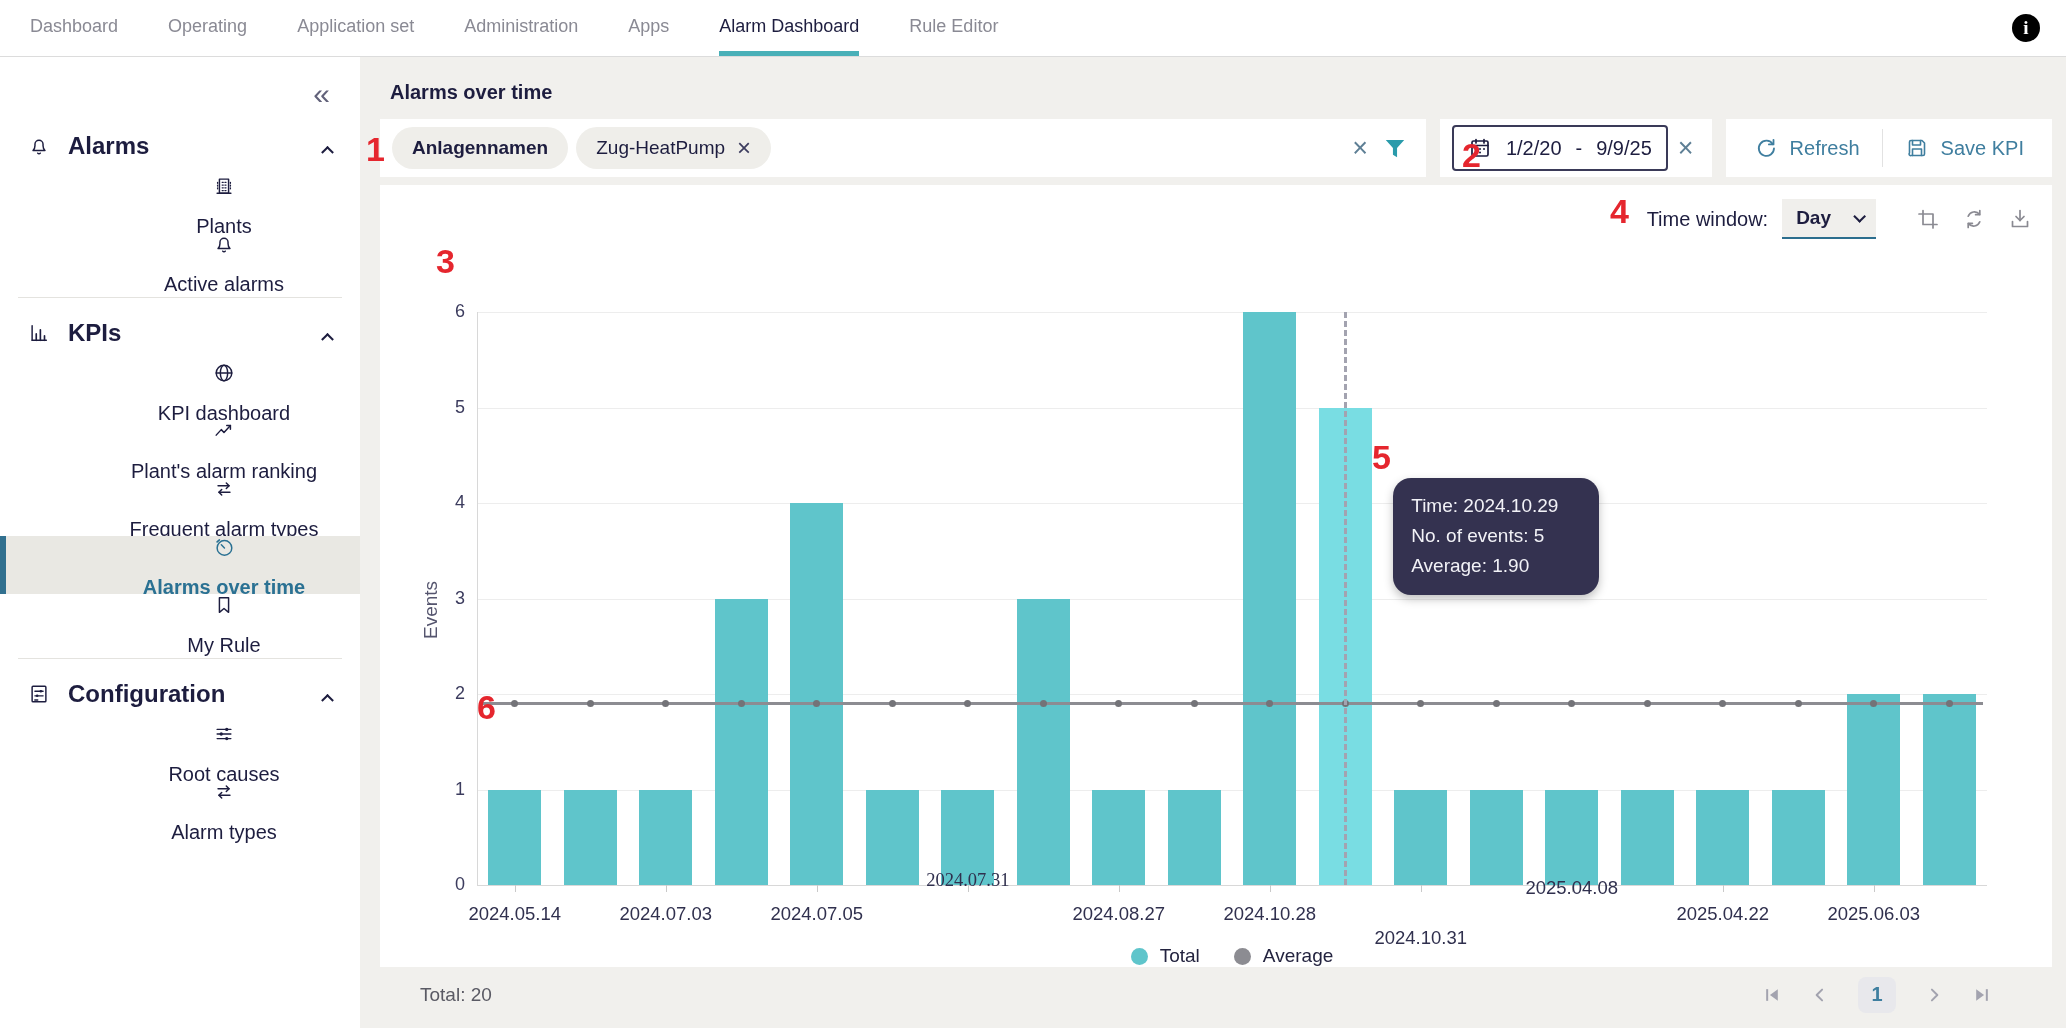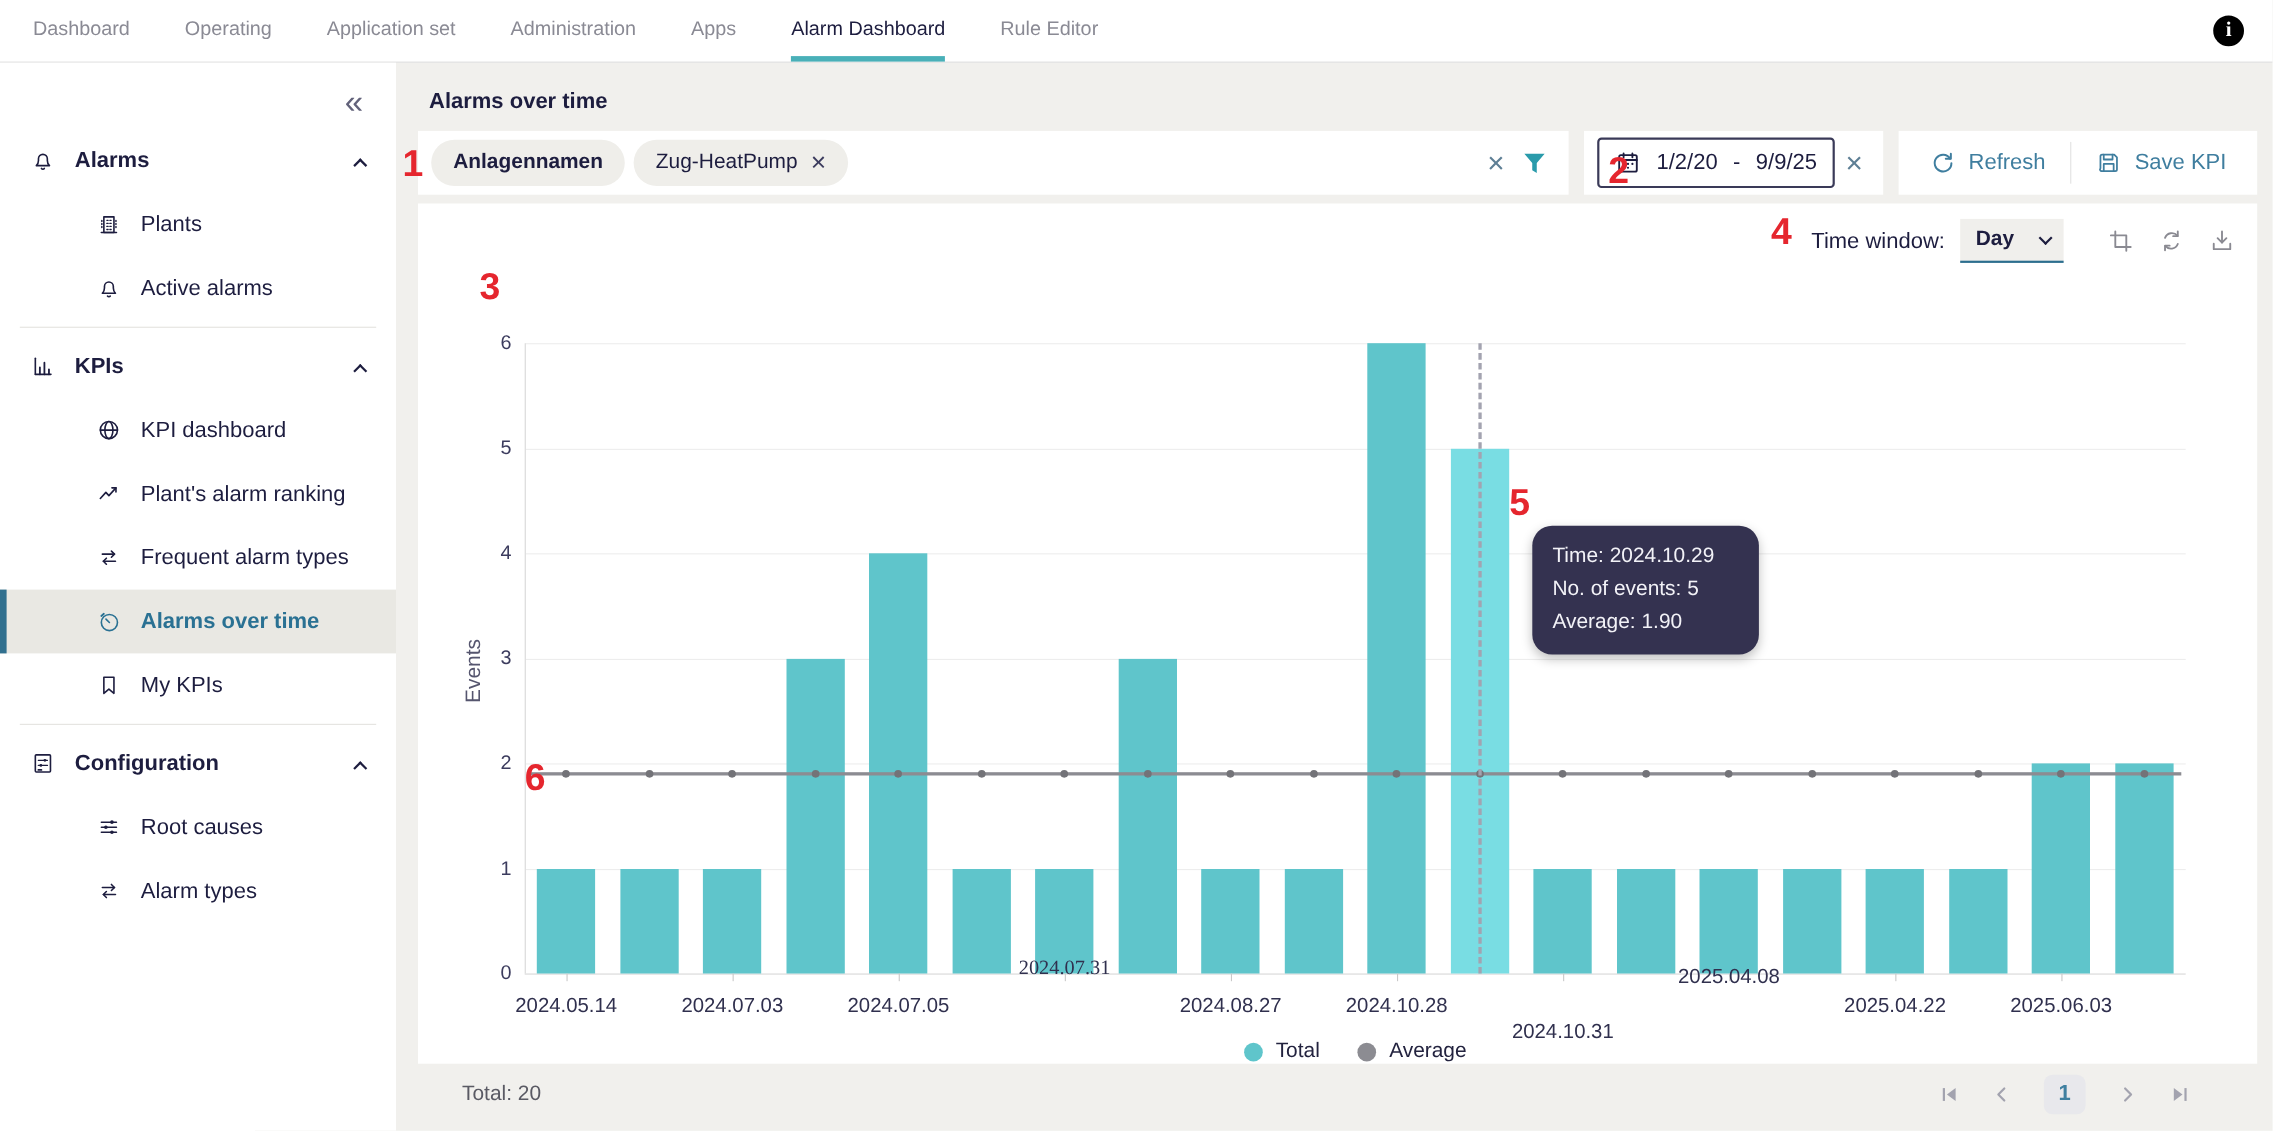--- a/index.html
+++ b/index.html
@@ -32,29 +32,29 @@
     cursor:pointer;
   }
 
   
   .app { display:flex; height:971px; }
   .sidebar { width:360px; background:#fff; flex:none; padding-top:14px; }
   .collapse-row { display:flex; justify-content:flex-end; padding-right:30px; height:46px; align-items:center; }
   .collapse-btn { font-size:30px; color:#62627a; cursor:pointer; line-height:1; }
   .side-section-header {
     display:flex; align-items:center; height:58px; padding:0 28px;
-    font-size:20px; font-weight:bold; gap:18px; cursor:pointer;
+    font-size:24px; font-weight:bold; gap:18px; cursor:pointer;
   }
   .side-section-header .chev-wrap { margin-left:auto; }
   .chev { display:inline-block; width:9px; height:9px; border:solid #1d1d3f; border-width:0 2px 2px 0; }
   .chev.up { transform:rotate(-135deg) translate(-2px,-2px); }
   .chev.down { transform:rotate(45deg) translateY(-3px); border-color:#1d1d3f; }
   .side-item {
     display:flex; align-items:center; height:58px; padding-left:88px; gap:18px;
-    font-size:20px; cursor:pointer; position:relative; color:#1d1d3f;
+    font-size:20px; cursor:pointer; position:relative; color:#1d1d3f;flex-direction:column;
   }
   .side-item .ic, .side-section-header .ic { color:#1d1d3f; flex:none; }
   .side-item.selected { background:#e9e8e3; color:#2a7193; font-weight:bold; }
   .side-item.selected .ic { color:#2a7193; }
   .side-item.selected::before {
     content:""; position:absolute; left:0; top:0; bottom:0; width:6px; background:#31708f;
   }
   .side-divider { height:1px; background:#e4e3df; margin:6px 18px; }
 
   
@@ -241,21 +241,21 @@
             </svg>
           </span>
           <span>Alarms over time</span>
         </div>
         <div class="side-item">
           <span class="ic">
             <svg width="22" height="22" viewBox="0 0 24 24" fill="none" stroke="currentColor" stroke-width="1.6" stroke-linecap="round" stroke-linejoin="round">
               <path d="M7 4h10v16l-5-4.2L7 20z"></path>
             </svg>
           </span>
-          <span>My KPIs</span>
+          <span>My Rule</span>
         </div>
         <div class="side-divider"></div>
         <div class="side-section-header">
           <span class="ic">
             <svg width="22" height="22" viewBox="0 0 24 24" fill="none" stroke="currentColor" stroke-width="1.6" stroke-linecap="round" stroke-linejoin="round">
               <rect x="4.5" y="3.5" width="15" height="17" rx="1"></rect>
               <path d="M7.5 9h9M7.5 14h9" stroke-width="1.4"></path>
               <circle cx="14" cy="9" r="1.4" fill="currentColor" stroke="none"></circle>
               <circle cx="10" cy="14" r="1.4" fill="currentColor" stroke="none"></circle>
               <path d="M7.5 18.5h3" stroke-width="1.8"></path>

